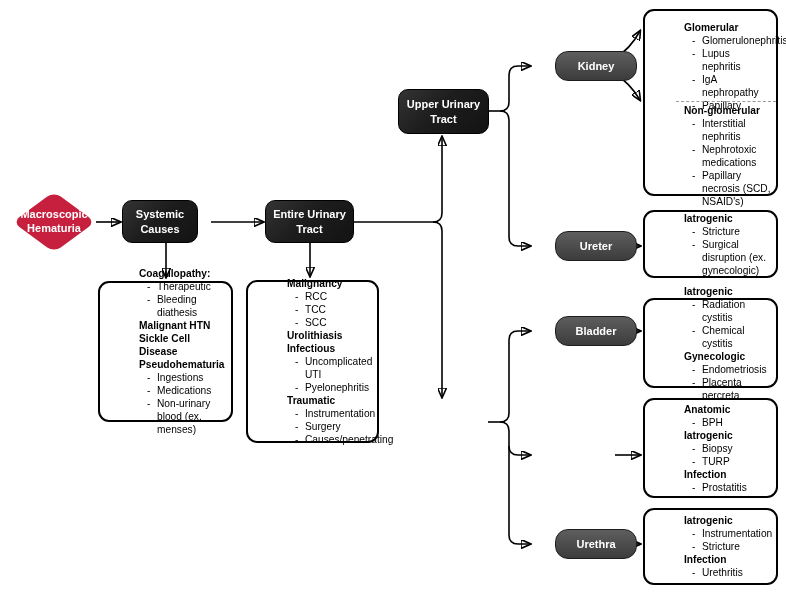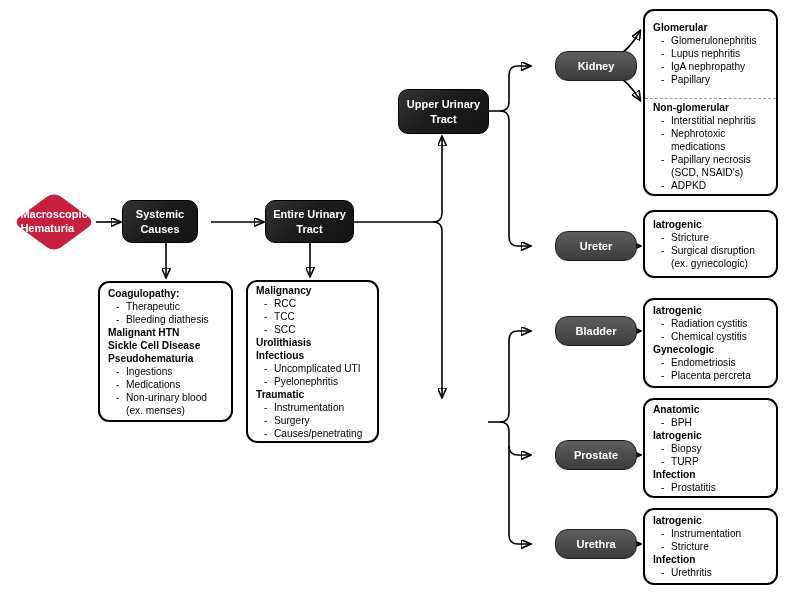--- a/index.html
+++ b/index.html
@@ -17,26 +17,26 @@
   .pill{position:absolute;width:82px;height:30px;border-radius:13px;
         background:linear-gradient(180deg,#5e5e5e 0%,#3c3c3c 100%);border:1px solid #1c1c1c;
         color:#fff;font-weight:bold;font-size:11px;display:flex;align-items:center;justify-content:center;
         box-sizing:border-box;margin-left:22px;}
   
   .diamond-wrap{position:absolute;left:13px;top:192px;width:82px;height:60px;}
   .diamond-shape{position:absolute;left:50%;top:50%;width:43px;height:43px;
         transform:translate(-50%,-50%) scaleX(1.36) rotate(45deg);
         background:var(--diamond-red,#c6203e);border-radius:7px;}
   .diamond-label{position:absolute;inset:0;display:flex;align-items:center;justify-content:center;
-        color:#fff;font-weight:bold;font-size:11px;white-space:pre-line;line-height:1.25;}
+        color:#fff;font-weight:bold;font-size:11px;text-align:center;white-space:pre-line;line-height:1.25;}
 
   
   .detail-box{position:absolute;background:#fff;border:2px solid #000;border-radius:11px;
         box-sizing:border-box;display:flex;flex-direction:column;justify-content:center;
-        font-size:10.2px;color:#000;}
+        font-size:10.2px;color:#000;padding-left:31px;}
   .box-content{padding:2px 5px 2px 8px;}
   .box-header{font-weight:bold;line-height:13px;}
   .box-item{display:flex;line-height:13px;margin-left:8px;}
   .box-item .dash{width:10px;flex:0 0 10px;}
   .box-item .itxt{flex:1;}
   #kidney-box{justify-content:flex-start;padding-top:8px;}
   #kidney-box .group-top{height:78px;}
   .dashed-divider{border-top:1.6px dashed var(--divider,#9a9a9a);margin:0;}
 </style>
 </head>
@@ -81,21 +81,20 @@
   <div class="node" style="left:122px;top:200px;width:76px;height:43px;">Systemic
 Causes</div>
   <div class="node" style="left:265px;top:200px;width:89px;height:43px;">Entire Urinary
 Tract</div>
   <div class="node" style="left:398px;top:89px;width:91px;height:45px;">Upper Urinary
 Tract</div>
 
   <div class="pill" style="left:533px;top:51px;">Kidney</div>
   <div class="pill" style="left:533px;top:231px;">Ureter</div>
   <div class="pill" style="left:533px;top:316px;">Bladder</div>
-  <div class="pill" style="left:533px;top:440px;">Prostate</div>
   <div class="pill" style="left:533px;top:529px;">Urethra</div>
 
   <div class="detail-box" style="left:98px;top:281px;width:135px;height:141px;">
     <div class="box-content">
         <div class="box-header">Coagulopathy:</div>
         <div class="box-item">
           <span class="dash">-</span>
           <span class="itxt">Therapeutic</span>
         </div>
         <div class="box-item">

